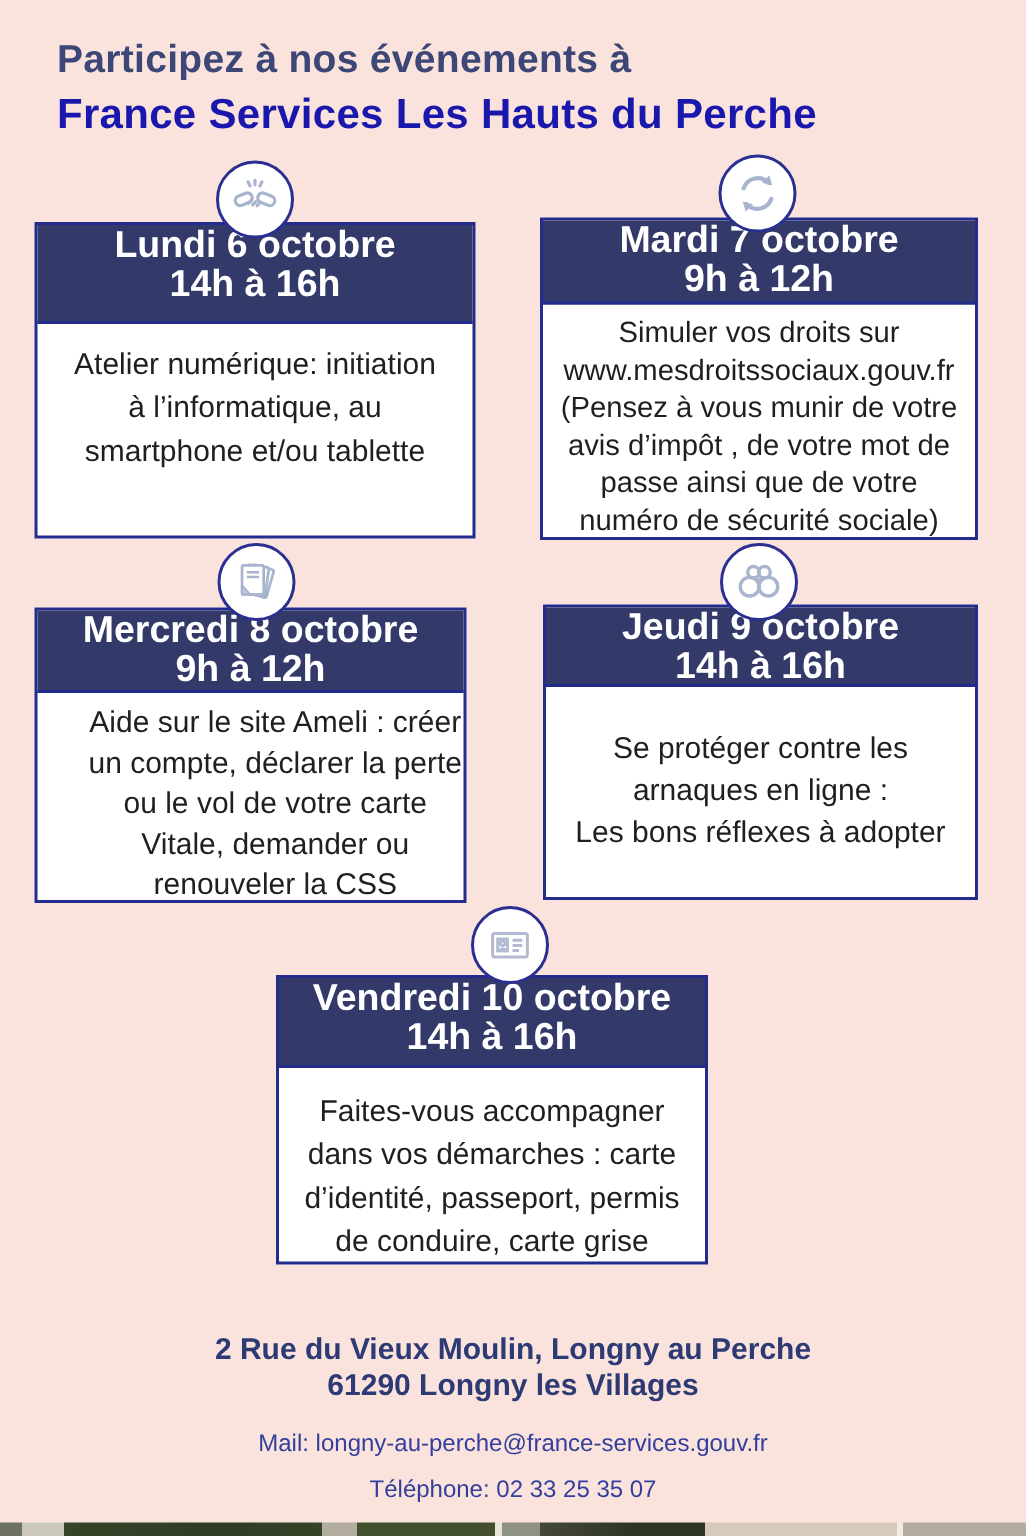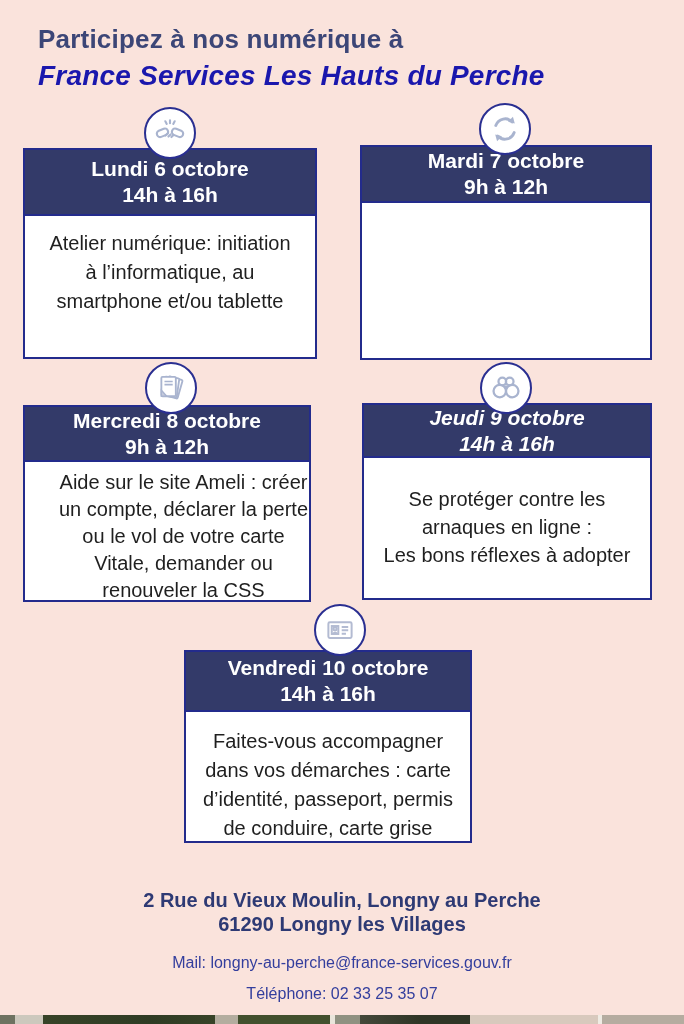--- a/index.html
+++ b/index.html
@@ -5,36 +5,36 @@
   * { margin:0; padding:0; box-sizing:border-box; }
   html,body { width:684px; height:1024px; }
   body {
     position:relative;
     background:#fae3dc;
     font-family:"Liberation Sans", sans-serif;
     overflow:hidden;
   }
   .title { position:absolute; left:38px; font-weight:bold; letter-spacing:.2px; }
   .title-1 { top:24px; font-size:26px; color:#3c4677; }
-  .title-2 { top:60px; font-size:28px; color:#1a17ad;font-style:italic; }
+  .title-2 { top:60px; font-size:28px; color:#1a17ad; }
 
   .card {
     position:absolute;
     background:#ffffff;
     border:2px solid #232b8c;
   }
   .card-header {
     background:#333a69;
     border-bottom:2px solid #232b8c;
     color:#ffffff;
     font-weight:bold;
-    font-size:21px;
+    font-size:25px;
     line-height:26px;
     text-align:center;
-    display:flex; flex-direction:column; justify-content:center;
+    display:flex; flex-direction:column; 
     height:100%;
   }
   .hdr-box { width:100%; }
   .card-body {
     text-align:center;
     color:#1f1f1f;
     font-size:20px;
     white-space:pre-line;
   }
 
@@ -45,21 +45,21 @@
 
   #card-2 { left:360px; top:145px; width:292px; height:215px; }
   #card-2 .hdr-box { height:56px; }
   #card-2 .card-body { padding-top:7px; font-size:19.5px; line-height:25px; }
 
   #card-3 { left:23px;  top:405px; width:288px; height:197px;padding-left:48px; }
   #card-3 .hdr-box { height:55px; }
   #card-3 .card-body { padding-top:7px; line-height:27px; }
 
   #card-4 { left:362px; top:403px; width:290px; height:197px; }
-  #card-4 .hdr-box { height:53px;font-style:italic; }
+  #card-4 .hdr-box { height:53px; }
   #card-4 .card-body { height:138px; display:flex; align-items:center; justify-content:center; line-height:28px; }
 
   #card-5 { left:184px; top:650px; width:288px; height:193px; }
   #card-5 .hdr-box { height:60px; }
   #card-5 .card-body { padding-top:15px; line-height:29px; }
 
   .hdr-box { position:absolute; top:0; left:0; right:0; }
   .card-body { position:absolute; left:0; right:0; }
   #card-1 .card-body { top:66px; bottom:0;text-align:center; }
   #card-2 .card-body { top:56px; bottom:0; }
@@ -103,38 +103,44 @@
       #8f9181 335px, #8f9181 360px,
       #44483a 360px, #2f3526 420px, #2f3526 470px,
       #d8c9bd 470px, #d8c9bd 598px,
       #efece4 598px, #efece4 602px,
       #b5aca0 602px, #b5aca0 684px);
   }
 </style>
 </head>
 <body>
 
-<div class="title title-1">Participez à nos numérique à</div>
+<div class="title title-1">Participez à nos événements à</div>
 <div class="title title-2">France Services Les Hauts du Perche</div>
 
 <div class="card" id="card-1">
   <div class="card-header hdr-box">
     <div>Lundi 6 octobre</div>
     <div>14h à 16h</div>
   </div>
   <div class="card-body">Atelier numérique: initiation
 à l’informatique, au
 smartphone et/ou tablette</div>
 </div>
 
 <div class="card" id="card-2">
   <div class="card-header hdr-box">
     <div>Mardi 7 octobre</div>
     <div>9h à 12h</div>
   </div>
+  <div class="card-body">Simuler vos droits sur
+www.mesdroitssociaux.gouv.fr
+(Pensez à vous munir de votre
+avis d’impôt , de votre mot de
+passe ainsi que de votre
+numéro de sécurité sociale)</div>
 </div>
 
 <div class="card" id="card-3">
   <div class="card-header hdr-box">
     <div>Mercredi 8 octobre</div>
     <div>9h à 12h</div>
   </div>
   <div class="card-body">Aide sur le site Ameli : créer
 un compte, déclarer la perte
 ou le vol de votre carte

